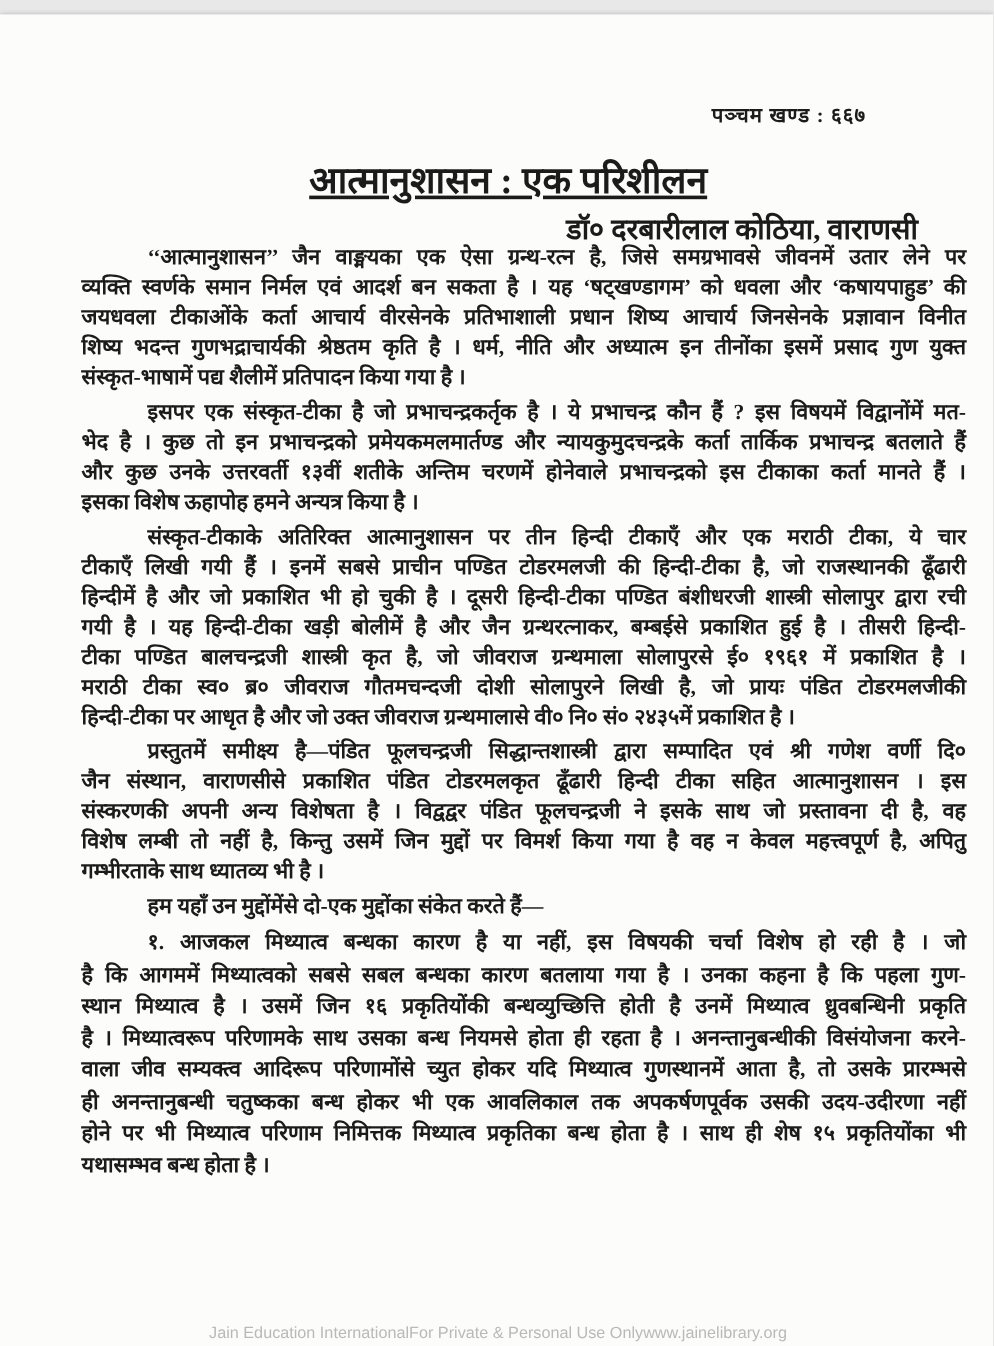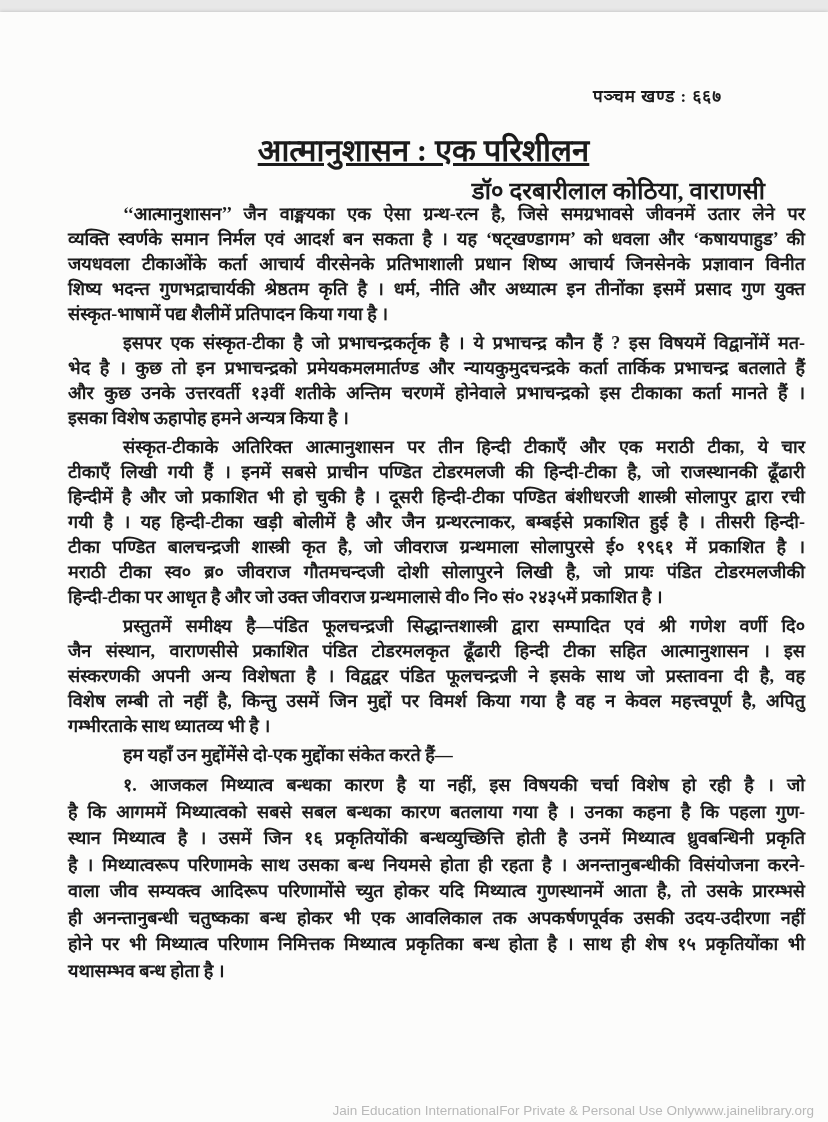--- a/index.html
+++ b/index.html
@@ -62,21 +62,21 @@
   }
   .para.wide .line { line-height: 26.5px; font-family: Liberation Serif, serif; }
   .para .line.first { text-indent: 55px; }
   .para .line.last { text-align-last: left; }
   .page-footer {
     position: absolute;
     left: 16px;
     right: 14px;
     bottom: 16px;
     display: flex;
-    justify-content: flex-end;
+    justify-content: center;
     align-items: baseline;
     color: #b9b9b9;
     font-family: "Liberation Sans", "DejaVu Sans", sans-serif;
     font-size: 13.5px;
     font-weight: normal;
   }
 </style>
 </head>
 <body>
 

